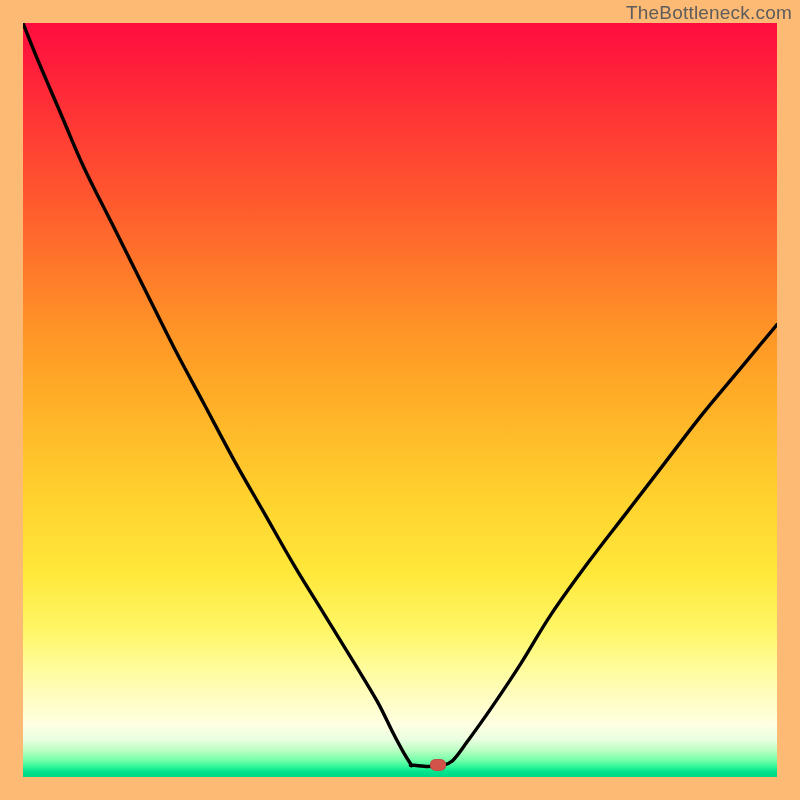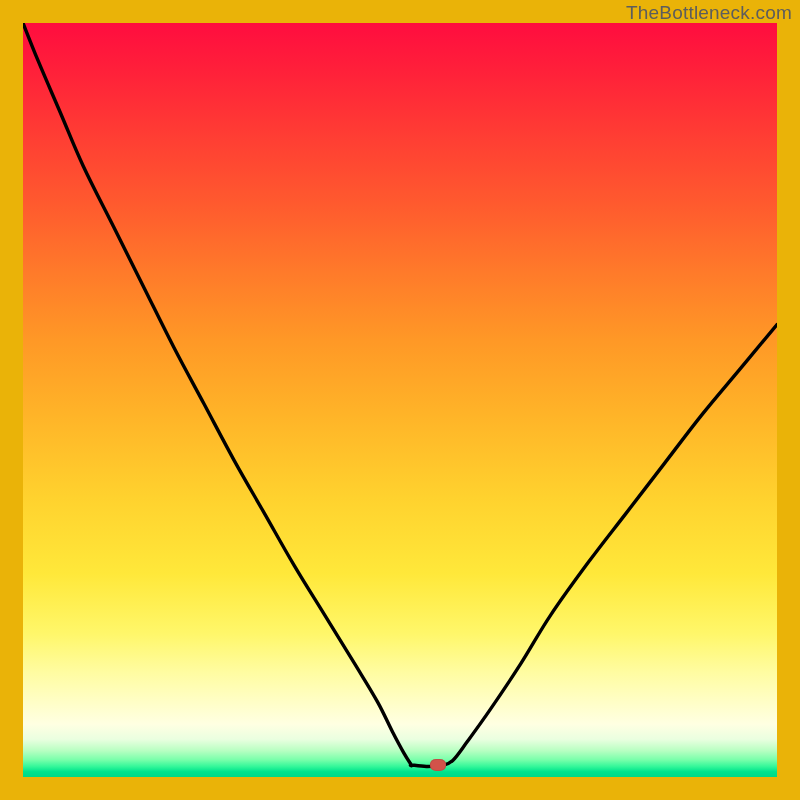--- a/index.html
+++ b/index.html
@@ -8,21 +8,21 @@
     width: 800px;
     height: 800px;
     overflow: hidden;
     font-family: Arial, Helvetica, sans-serif;
     background: #000;
   }
   .frame {
     position: relative;
     width: 800px;
     height: 800px;
-    background: #eab308;
+    background: #fdba74;
     text-align: right;
   }
   .plot {
     position: absolute;
     left: 23px;
     top: 23px;
     width: 754px;
     height: 754px;
     
     background: linear-gradient(

